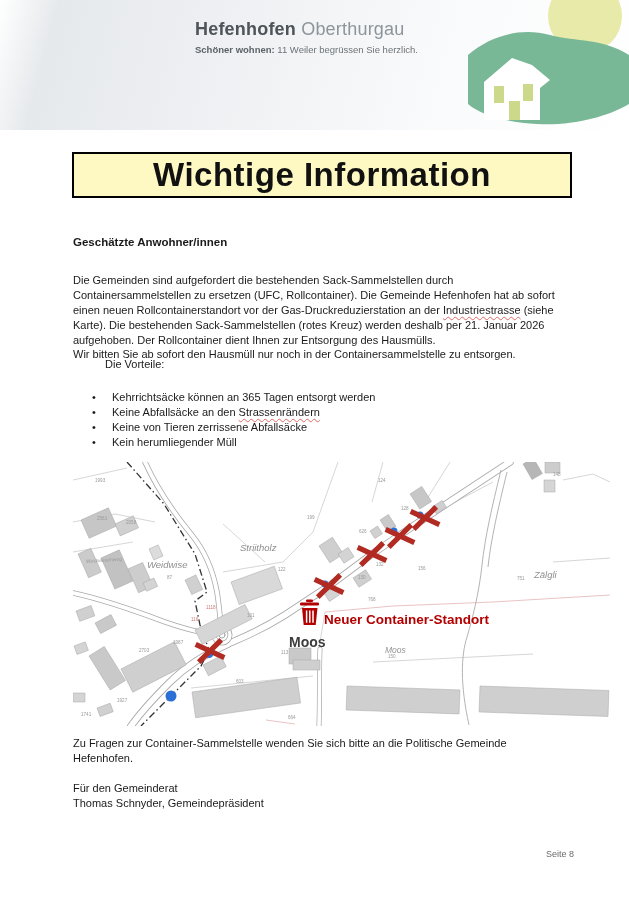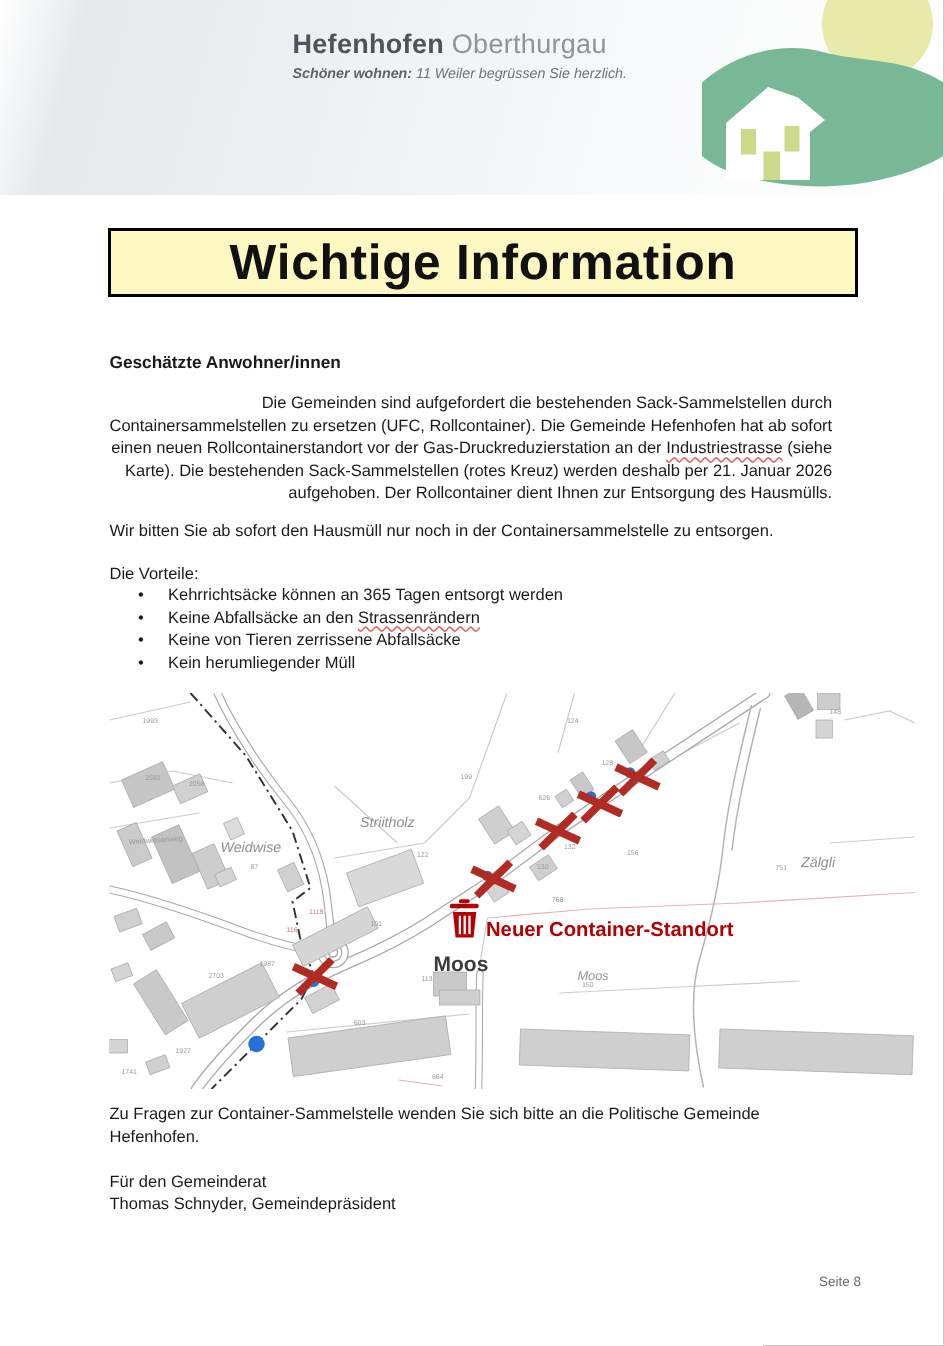--- a/index.html
+++ b/index.html
@@ -10,36 +10,36 @@
   }
   
   .header-band{
     position:absolute;left:0;top:0;width:629px;height:130px;
     background:linear-gradient(105deg,#ffffff 0%,#e6e9ec 9%,#edeff2 32%,#f9fafb 68%,#ffffff 100%);
   }
   .logo-block{position:absolute;left:195px;top:20px;line-height:1.1;}
   .logo-title{font-size:18px;letter-spacing:.2px;}
   .logo-title .t1{font-weight:bold;color:#4f5458;}
   .logo-title .t2{font-weight:normal;color:#8e959a;text-align:right;}
-  .logo-tagline{margin-top:5px;font-size:9.5px;color:#6d7377;font-style:italic;}
+  .logo-tagline{margin-top:5px;font-size:9.5px;color:#6d7377;}
   .logo-tagline .t1{font-weight:bold;color:#5d6368;}
   .illustration{position:absolute;right:0;top:0;width:167px;height:130px;}
   
   .banner{
     position:absolute;left:72px;top:152px;width:500px;height:46px;
     box-sizing:border-box;border:2px solid #000;background:#fef9c3;
     display:flex;align-items:center;justify-content:center;
   }
   .banner-text{font-size:33px;font-weight:700;color:#111;letter-spacing:.5px;}
   
   .bodytext{position:absolute;left:73px;color:#1a1a1a;font-size:11px;line-height:15px;white-space:pre;}
   .salutation{top:235px;font-weight:bold;font-size:11.5px;}
-  .para1{top:262px;text-align:right;}
+  .para1{top:273px;}
   .para2{top:347px;}
-  .benefits-intro{top:376px;}
+  .benefits-intro{top:357px;margin-left:32px;}
   .bullets{position:absolute;left:92px;top:390px;font-size:11px;line-height:15px;color:#1a1a1a;}
   .bullet-row{display:flex;height:15px;align-items:baseline;}
   .bullet-dot{width:20px;font-size:11px;color:#1a1a1a;}
   .contact-note{top:736px;}
   .signoff{top:781px;}
   .spellerror{
     text-decoration:underline;text-decoration-style:wavy;
     text-decoration-color:#e06666;text-decoration-thickness:1px;
     text-underline-offset:2px;
   }

